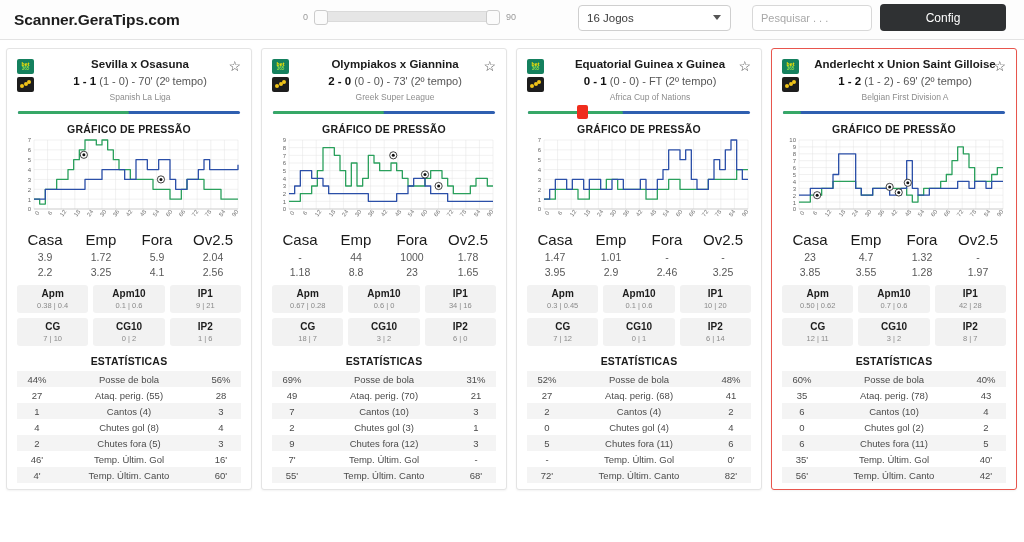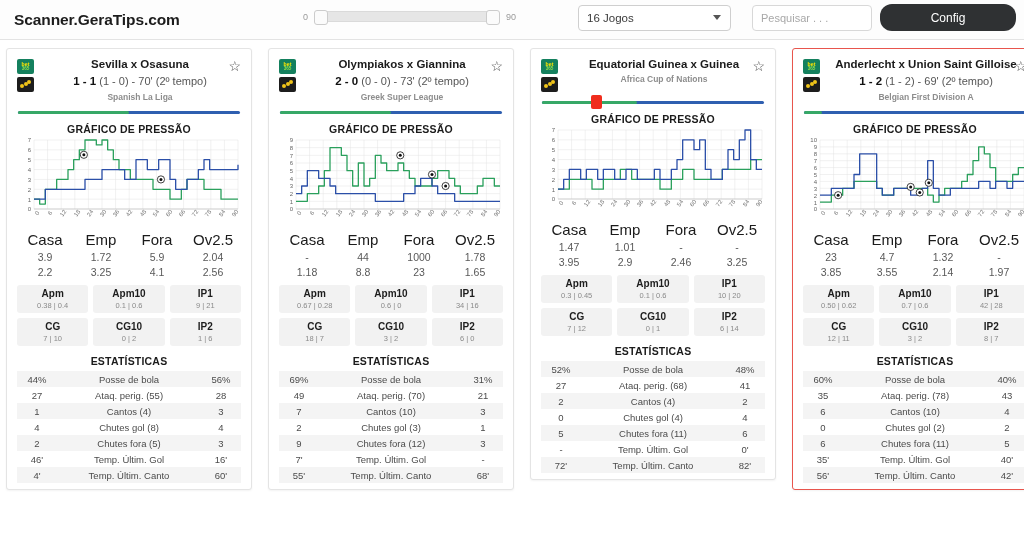--- a/index.html
+++ b/index.html
@@ -56,29 +56,29 @@
   }
   .search-box {
     position:absolute; left:752px; top:5px;
     width:120px; height:26px;
     border:1px solid #d8d8d8; border-radius:4px;
     background:#fff; font-size:11px; color:#a8a8a8;
     display:flex; align-items:center; padding:0 8px;
   }
   .config-btn {
     position:absolute; left:880px; top:4px;
-    width:136px; height:27px;
+    width:126px; height:27px;
     background:#2f3133; color:#fff;
-    border-radius:12px; font-size:12px;
+    border-radius:4px; font-size:12px;
     display:flex; align-items:center; justify-content:center;
   }
 
   
   .board {
-    display:flex; gap:12px;
+    display:flex; gap:5px;
     padding:8px 4px 0 4px;
     align-items:flex-start;
   }
   .card {
     width:246px; margin:0 2px;
     background:#fff;
     border:1px solid #e4e4e4;
     border-radius:3px;
     padding:8px 10px 6px 10px;
     position:relative;
@@ -104,21 +104,21 @@
   .logo.dark span:nth-child(1){ left:3px; top:7px; }
   .logo.dark span:nth-child(2){ left:6.5px; top:5px; }
   .logo.dark span:nth-child(3){ left:10px; top:3px; }
 
   .head-text { flex:1; text-align:center; padding:0 6px; }
   .match-title {
     font-size:11.5px; font-weight:bold; color:#1b1b1b; line-height:1.25;
   }
   .score-line { font-size:11px; color:#555; margin-top:3px; line-height:1.3; }
   .score-line b { color:#111; font-size:11.5px; }
-  .league { font-size:8.5px; color:#8d8d8d; margin-top:3px;font-weight:bold; }
+  .league { font-size:8.5px; color:#8d8d8d; margin-top:3px; }
   .star {
     position:absolute; right:0px; top:2px;
     font-size:14px; color:#4a4a4a; line-height:1;
   }
 
   .progress {
     position:relative; height:3px; margin:9px 1px 0 1px;
     background:#2f5fb0; border-radius:2px;
   }
   .progress .green {
@@ -592,20 +592,26 @@
             <i>365</i>
           </div>
         <div class="logo dark">
             <span></span>
             <span></span>
             <span></span>
           </div>
       </div>
       <div class="head-text">
         <div class="match-title">Equatorial Guinea x Guinea</div>
+        <div class="score-line">
+          <b>0 - 1</b>
+          <span>(0 - 0)</span> -
+          <span>FT</span>
+          <span>(2º tempo)</span>
+        </div>
         <div class="league">Africa Cup of Nations</div>
       </div>
       <div class="star">☆</div>
     </div>
 
     <div class="progress">
       <div class="green" style="width:43%"></div>
       <div class="marker" style="left:22%"></div>
     </div>
 
@@ -875,21 +881,21 @@
       </div>
       <div class="odds-row">
         <div class="odds-val">23</div>
           <div class="odds-val">4.7</div>
           <div class="odds-val">1.32</div>
           <div class="odds-val">-</div>
       </div>
       <div class="odds-row">
         <div class="odds-val">3.85</div>
           <div class="odds-val">3.55</div>
-          <div class="odds-val">2.14</div>
+          <div class="odds-val">1.28</div>
           <div class="odds-val">1.97</div>
       </div>
     </div>
 
     <div class="chips">
       <div class="chip-row">
 
           <div class="chip">
             <div class="k">Apm</div>
             <div class="v">0.50 | 0.62</div>

